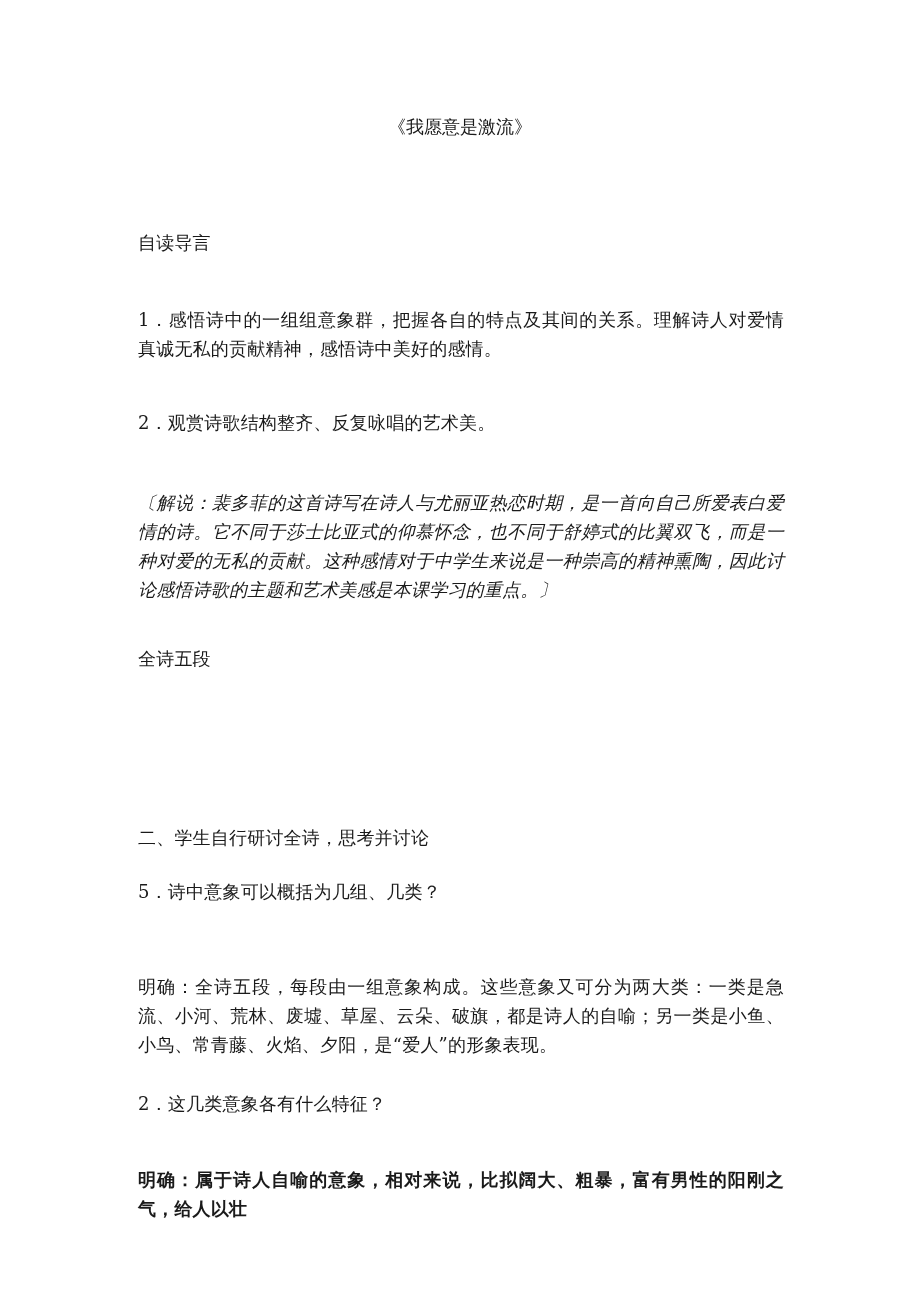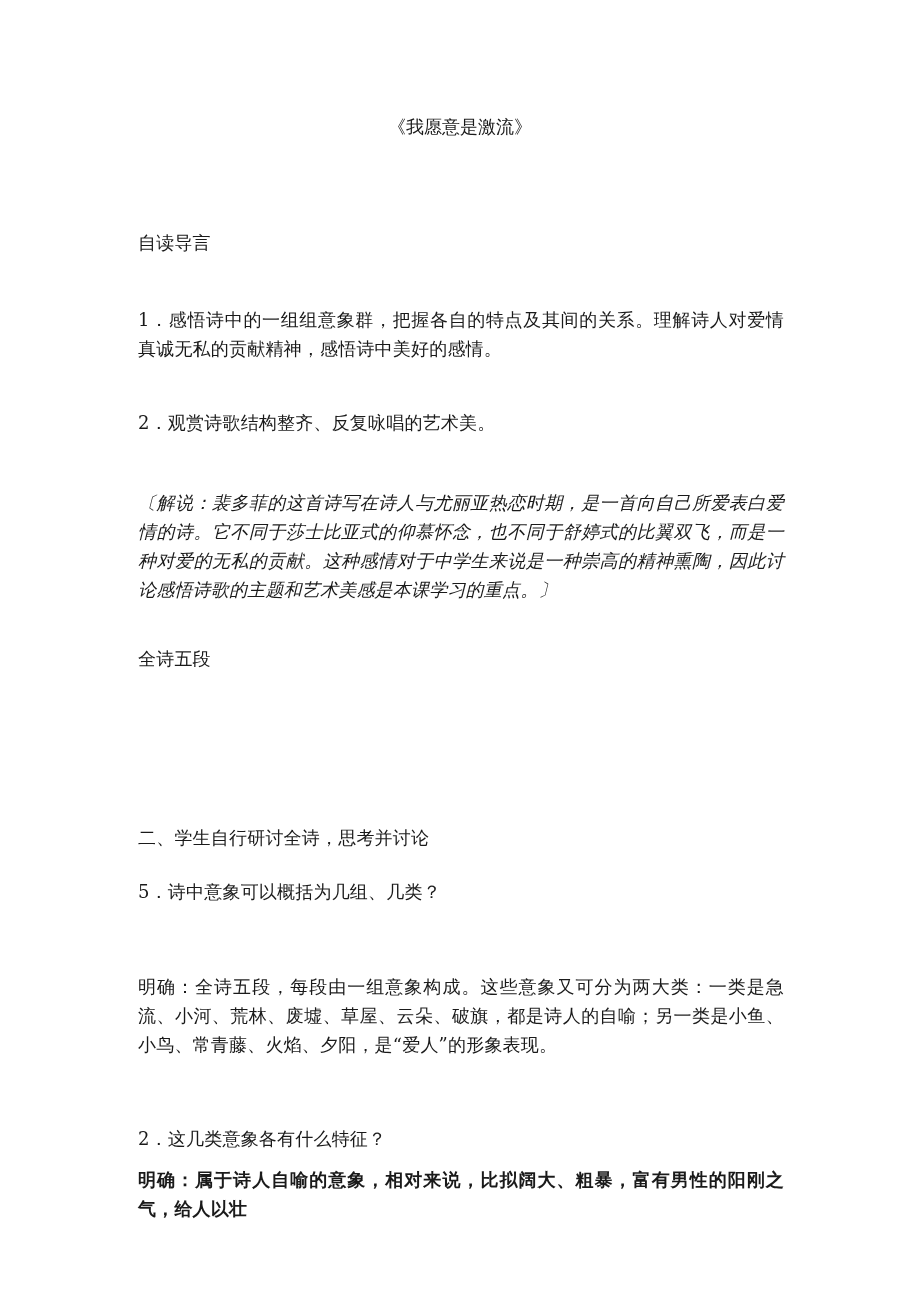--- a/index.html
+++ b/index.html
@@ -57,16 +57,16 @@
 
   <div class="line" style="top:644px;">全诗五段</div>
 
 
   <div class="line" style="top:812px;margin-top:11px;">二、学生自行研讨全诗，思考并讨论</div>
 
   <div class="line" style="top:877px;">5．诗中意象可以概括为几组、几类？</div>
 
   <div class="line" style="top:952px;margin-top:20px;">明确：全诗五段，每段由一组意象构成。这些意象又可分为两大类：一类是急流、小河、荒林、废墟、草屋、云朵、破旗，都是诗人的自喻；另一类是小鱼、小鸟、常青藤、火焰、夕阳，是“爱人”的形象表现。</div>
 
-  <div class="line" style="top:1124px;">2．这几类意象各有什么特征？</div>
+  <div class="line" style="top:1089px;">2．这几类意象各有什么特征？</div>
 
   <div class="line" style="top:1165px;font-weight:bold;">明确：属于诗人自喻的意象，相对来说，比拟阔大、粗暴，富有男性的阳刚之气，给人以壮</div>
 </div>
 
 </body></html>

